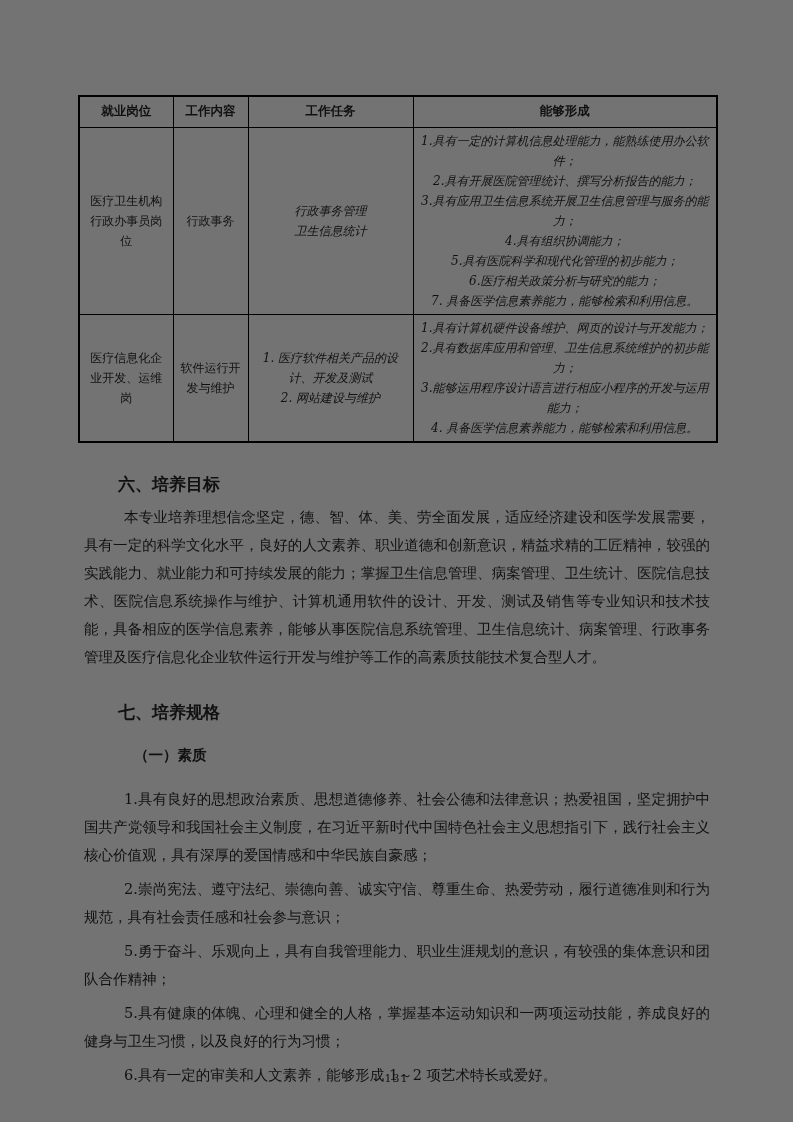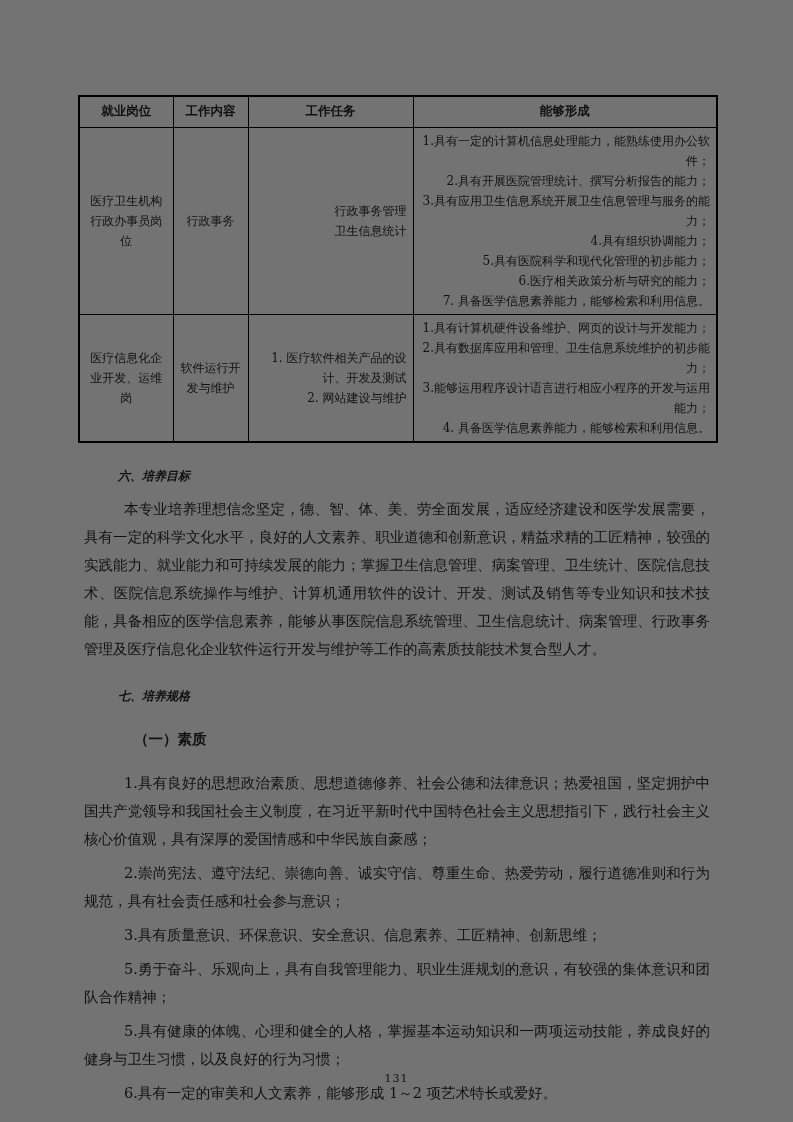--- a/index.html
+++ b/index.html
@@ -35,32 +35,31 @@
     height:31px;
     text-align:center;
     vertical-align:middle;
   }
   table.jobs td{
     font-size:12px;
     line-height:20px;
     vertical-align:middle;
   }
   td.center{text-align:center;}
-  td.pre{white-space:pre-line;text-align:right;}
+  td.pre{white-space:pre-line;text-align:center;font-style:italic;}
   tr.row1{height:180px;}
   tr.row2{height:120px;}
   
   h2.sec{
     font-family:"DejaVu Sans","Liberation Sans",sans-serif;
     font-weight:bold;
-    font-size:12px;
+    font-size:17px;
     line-height:26px;
-    margin:20px 0 3px 0;
+    margin:28px 0 3px 0;
     padding-left:40px;
-    font-style:italic;
   }
   p.body{
     font-size:14.5px;
     line-height:28px;
     text-align:justify;
     text-indent:40px;
     margin:6px;
     color:#111;
   }
   p.sub{
@@ -129,20 +128,19 @@
     </table>
 
     <h2 class="sec">六、培养目标</h2>
     <p class="body">本专业培养理想信念坚定，德、智、体、美、劳全面发展，适应经济建设和医学发展需要，具有一定的科学文化水平，良好的人文素养、职业道德和创新意识，精益求精的工匠精神，较强的实践能力、就业能力和可持续发展的能力；掌握卫生信息管理、病案管理、卫生统计、医院信息技术、医院信息系统操作与维护、计算机通用软件的设计、开发、测试及销售等专业知识和技术技能，具备相应的医学信息素养，能够从事医院信息系统管理、卫生信息统计、病案管理、行政事务管理及医疗信息化企业软件运行开发与维护等工作的高素质技能技术复合型人才。</p>
 
     <h2 class="sec">七、培养规格</h2>
     <p class="sub">（一）素质</p>
 
     <p class="body">1.具有良好的思想政治素质、思想道德修养、社会公德和法律意识；热爱祖国，坚定拥护中国共产党领导和我国社会主义制度，在习近平新时代中国特色社会主义思想指引下，践行社会主义核心价值观，具有深厚的爱国情感和中华民族自豪感；</p>
     <p class="body">2.崇尚宪法、遵守法纪、崇德向善、诚实守信、尊重生命、热爱劳动，履行道德准则和行为规范，具有社会责任感和社会参与意识；</p>
-    <p class="body">3.具有质量意识、环保意识、安全意识、信息素养、工匠精神、创新思维；</p>
     <p class="body">5.勇于奋斗、乐观向上，具有自我管理能力、职业生涯规划的意识，有较强的集体意识和团队合作精神；</p>
     <p class="body">5.具有健康的体魄、心理和健全的人格，掌握基本运动知识和一两项运动技能，养成良好的健身与卫生习惯，以及良好的行为习惯；</p>
     <p class="body">6.具有一定的审美和人文素养，能够形成 1～2 项艺术特长或爱好。</p>
   </div>
 
   <div class="footer">131</div>
 </div>
 
 </body></html>

